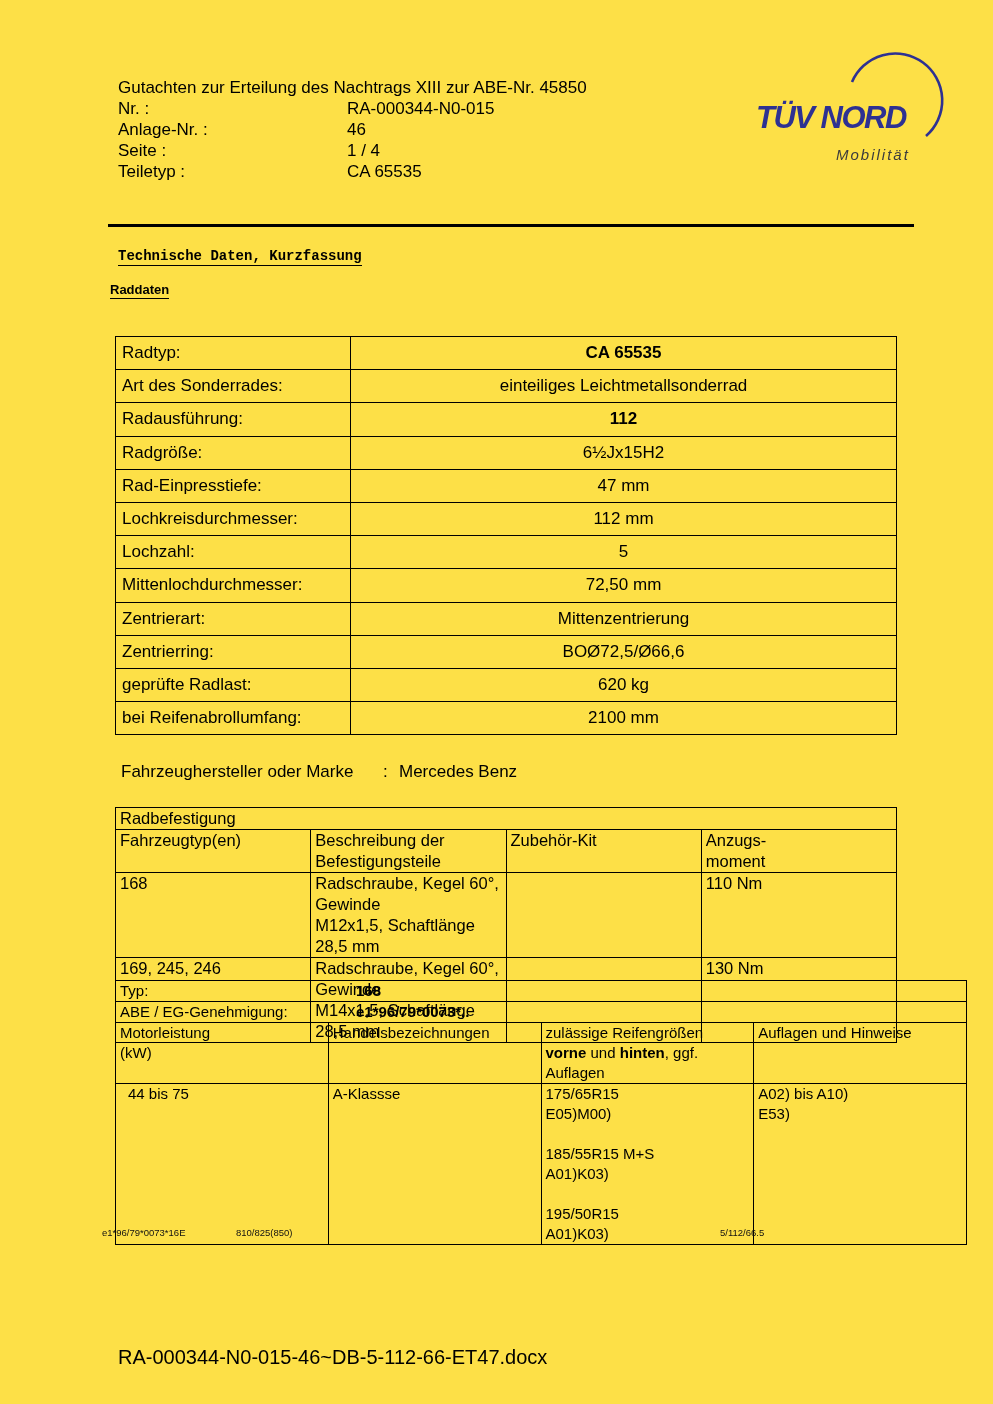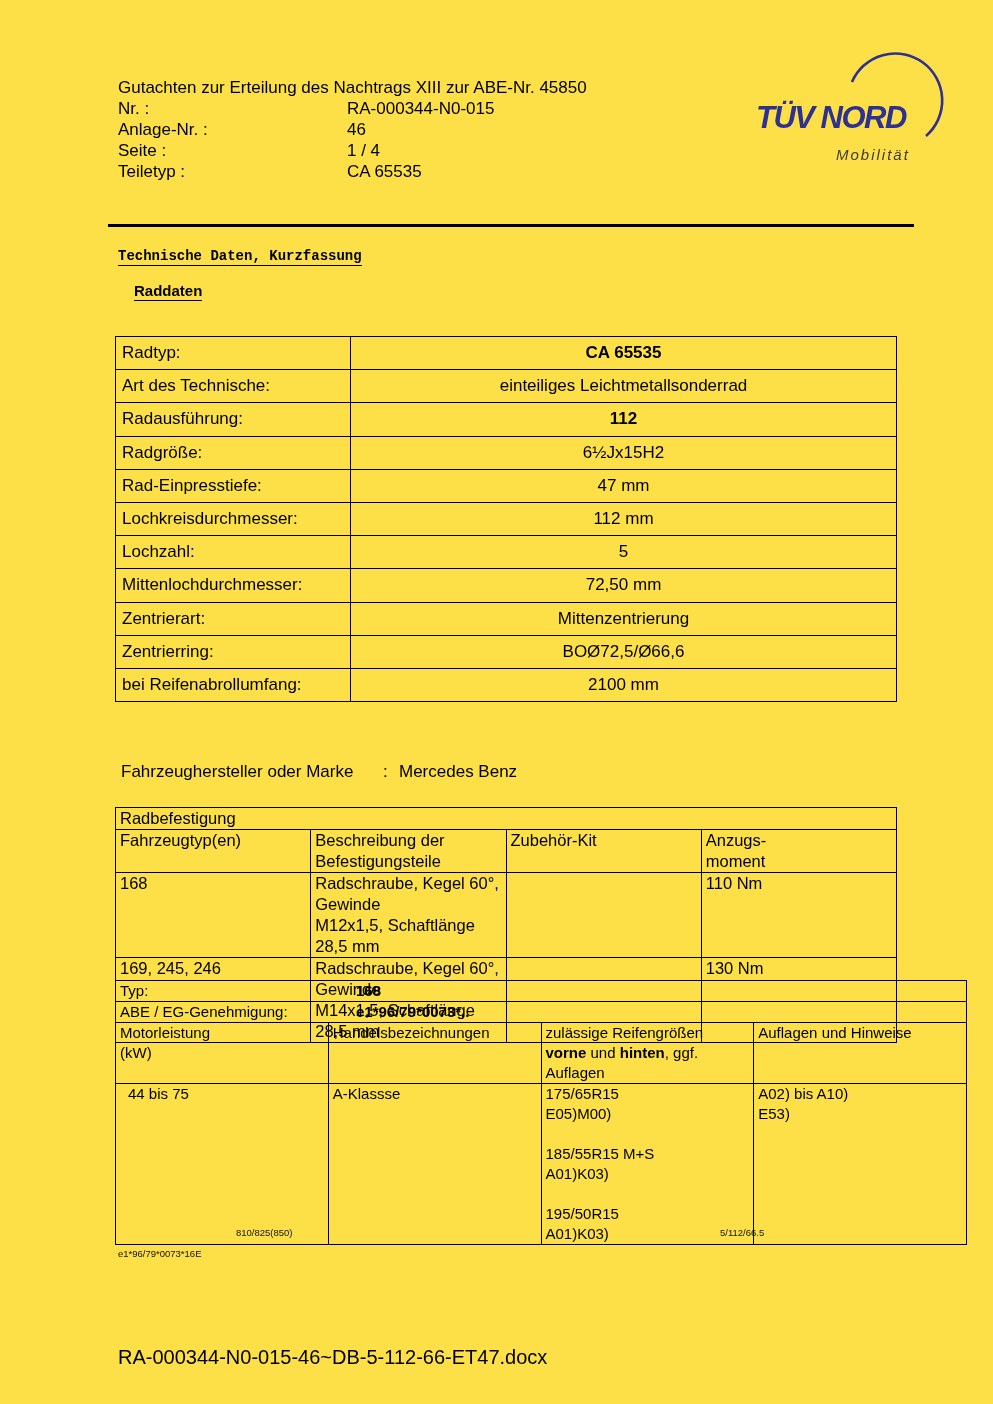--- a/index.html
+++ b/index.html
@@ -25,21 +25,21 @@
   .logo-tag {
     position:absolute; left:836px; top:146px;
     font-size:15px; font-style:italic; letter-spacing:2px; color:#3c3c3c;
   }
 
   
   .rule { position:absolute; left:108px; top:224px; width:806px; height:3px; background:#000; }
 
   
   .h1 { position:absolute; left:118px; top:248px; font-size:14px; font-weight:bold;font-family:Liberation Mono, monospace; }
-  .h2 { position:absolute; left:134px; top:282px; font-size:15px; font-weight:bold; }
+  .h2 { position:absolute; left:110px; top:282px; font-size:13px; font-weight:bold; }
   .h1 span, .h2 span { border-bottom:1.6px solid #000; padding-bottom:1px; }
 
   
   table { border-collapse:collapse; table-layout:fixed; }
   td { border:1.5px solid #000; overflow:hidden; }
 
   
   .t-rad { position:absolute; left:115px; top:336px; width:782px; font-size:17px; }
   .t-rad td { height:32.2px; padding:0 4px; }
   .t-rad td.c1 { width:224px; padding-left:6px; }
@@ -68,21 +68,21 @@
   .t-typ .tv { font-weight:bold; }
   .t-typ .head td { height:34px; white-space:pre-line; }
   .t-typ .body td { height:157px; white-space:pre-line; }
   .t-typ .kc1 { width:118px; } .t-typ .kc2 { width:187px; }
   .t-typ .kc3 { width:302px; } .t-typ .kc4 { width:175px; }
   .t-typ .bold-part { font-weight:bold; }
   .t-typ .body .kc1 { padding-left:12px; }
 
   
   .fn { position:absolute; top:1227px; font-size:9.5px; color:#111; }
-  .fn1 { left:118px;margin-top:21px; } .fn2 { left:236px; } .fn3 { left:720px; }
+  .fn1 { left:102px; } .fn2 { left:236px; } .fn3 { left:720px; }
 
   
   .footer { position:absolute; left:118px; top:1346px; font-size:20px; }
 </style>
 </head>
 <body>
 
 <div class="page">
 
   <div class="hdr">
@@ -112,21 +112,21 @@
   <div class="h1"><span>Technische Daten, Kurzfassung</span></div>
   <div class="h2"><span>Raddaten</span></div>
 
   <table class="t-rad">
     <tbody>
         <tr>
       <td class="c1">Radtyp:</td>
       <td class="c2 bold">CA 65535</td>
     </tr>
     <tr>
-      <td class="c1">Art des Technische:</td>
+      <td class="c1">Art des Sonderrades:</td>
       <td class="c2">einteiliges Leichtmetallsonderrad</td>
     </tr>
     <tr>
       <td class="c1">Radausführung:</td>
       <td class="c2 bold">112</td>
     </tr>
     <tr>
       <td class="c1">Radgröße:</td>
       <td class="c2">6½Jx15H2</td>
     </tr>
@@ -146,20 +146,24 @@
       <td class="c1">Mittenlochdurchmesser:</td>
       <td class="c2">72,50 mm</td>
     </tr>
     <tr>
       <td class="c1">Zentrierart:</td>
       <td class="c2">Mittenzentrierung</td>
     </tr>
     <tr>
       <td class="c1">Zentrierring:</td>
       <td class="c2">BOØ72,5/Ø66,6</td>
+    </tr>
+    <tr>
+      <td class="c1">geprüfte Radlast:</td>
+      <td class="c2">620 kg</td>
     </tr>
     <tr>
       <td class="c1">bei Reifenabrollumfang:</td>
       <td class="c2">2100 mm</td>
     </tr>
   </tbody>
     </table>
 
   <div class="veh">
     <span class="vl">Fahrzeughersteller oder Marke</span><span class="vc">:</span><span>Mercedes Benz</span>

